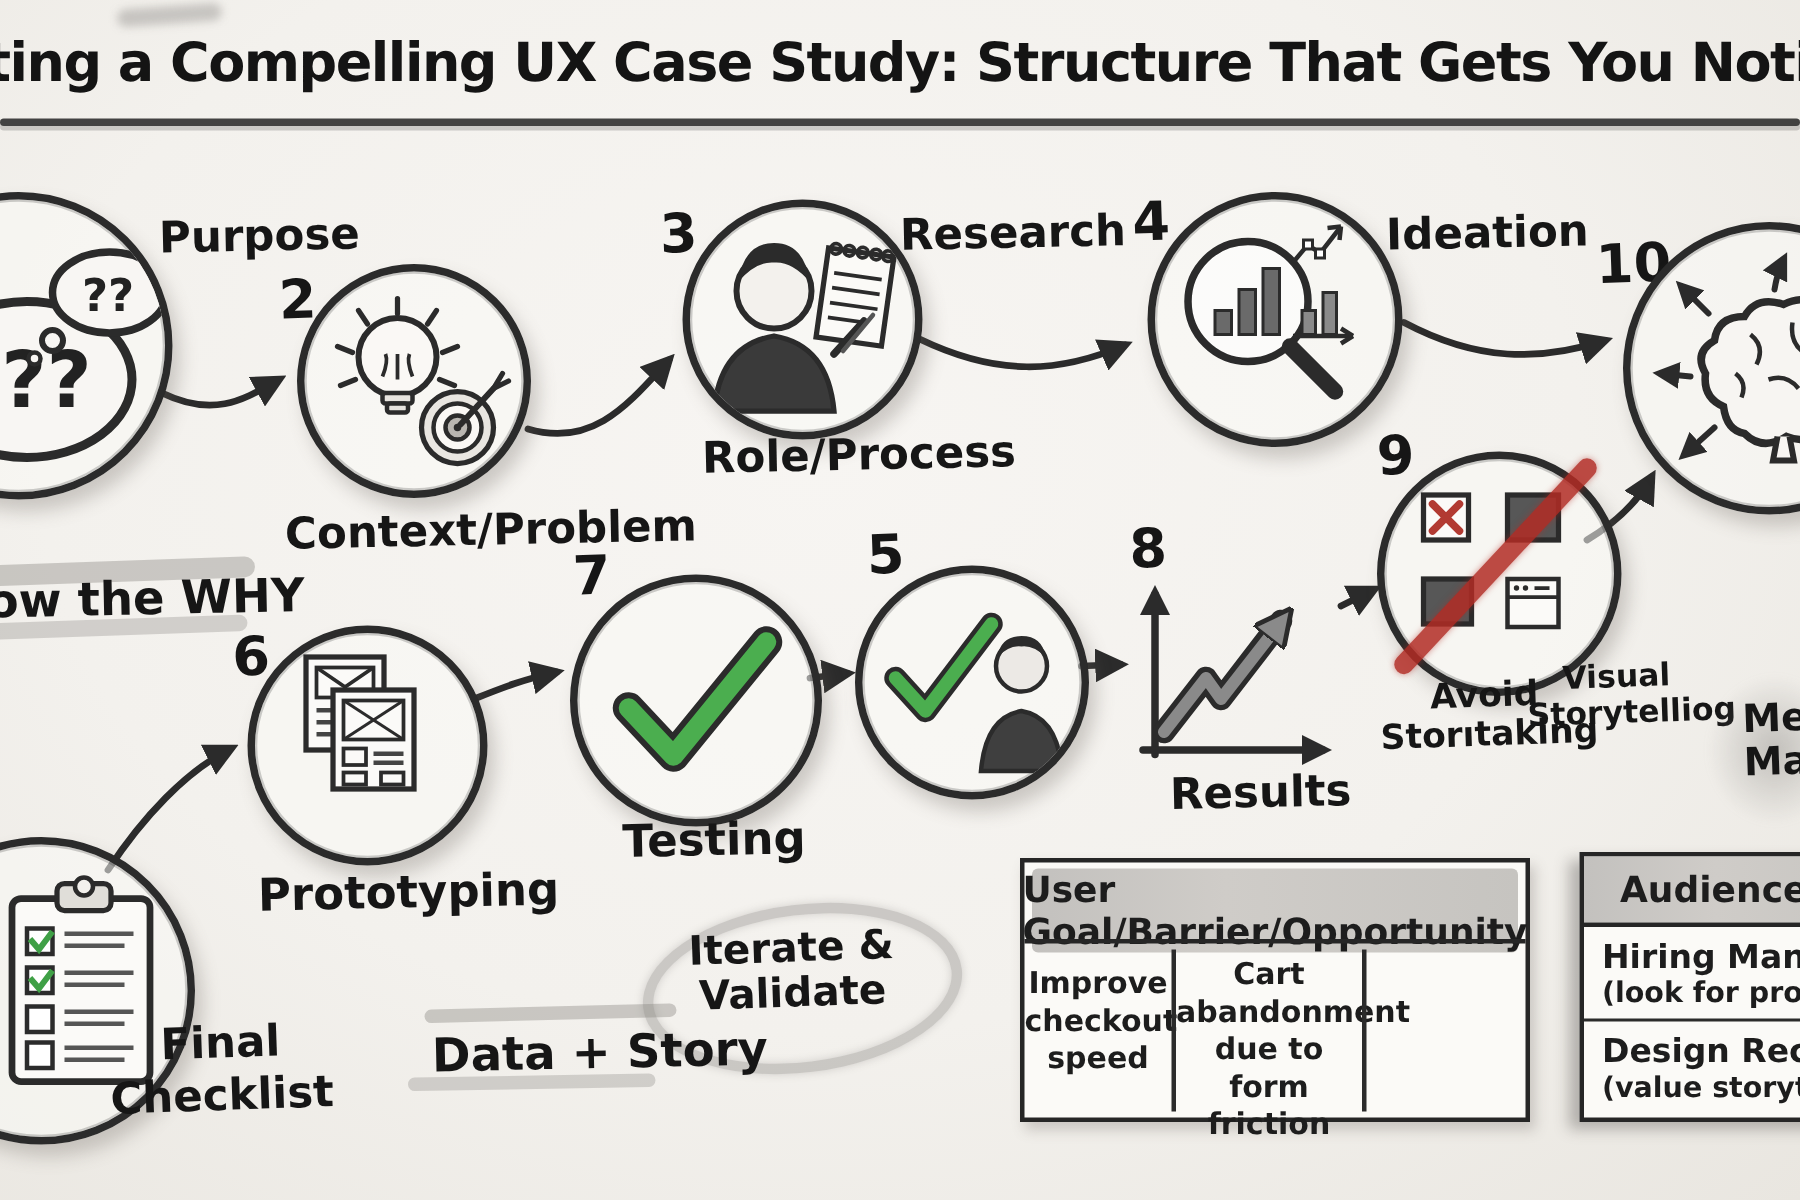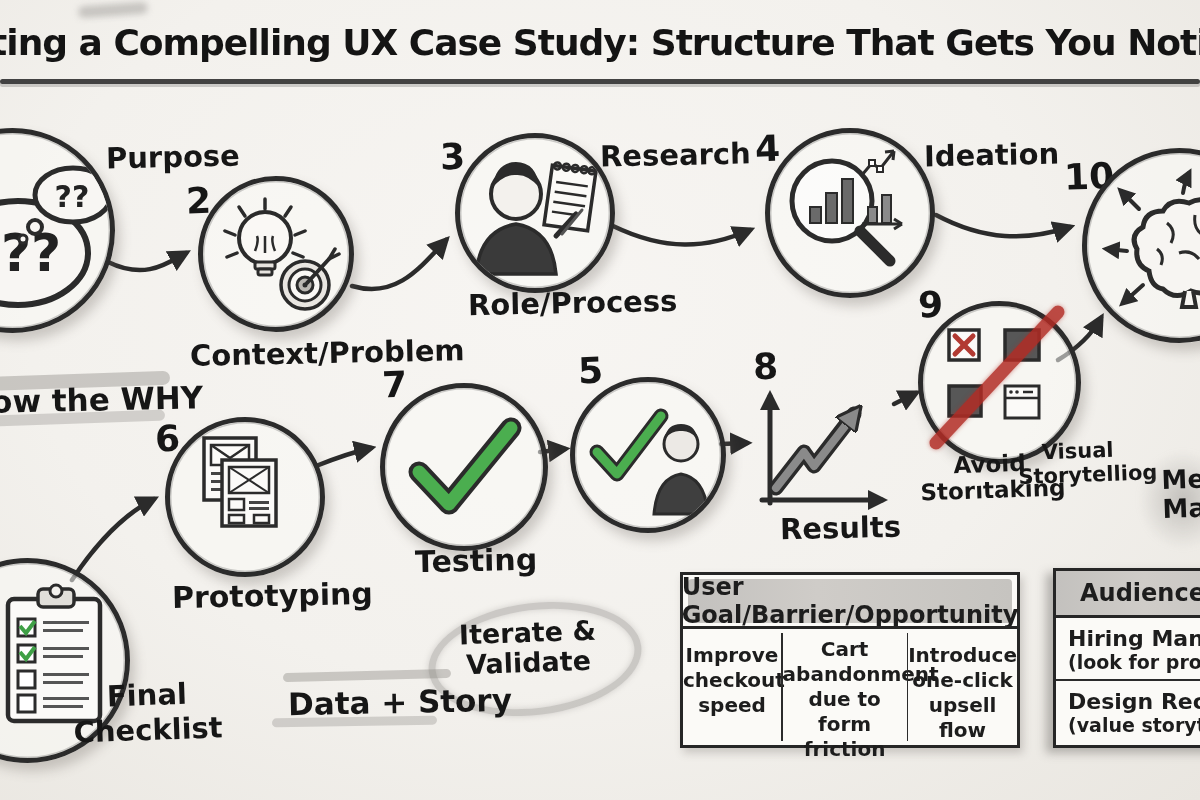--- a/index.html
+++ b/index.html
@@ -297,30 +297,29 @@
   <div class="hl" style="left:272px;top:717px;width:165px;height:9px;transform:rotate(-1deg);opacity:.8;"></div>
   <div class="lbl" style="left:288px;top:684px;font-size:31px;">Data + Story</div>
 
   <div class="smudge" style="left:1138px;top:450px;width:90px;height:100px;background:radial-gradient(rgba(140,138,134,.45), rgba(140,138,134,0) 70%);"></div>
   <div class="lbl2" style="left:1162px;top:464px;width:120px;font-size:26px;text-align:left;">
     <span>Metrics</span><br>
     <span>Matter</span>
   </div>
 
   <div class="sketchtable" style="left:680px;top:572px;width:334px;height:170px;">
-    <div class="thead" style="height:44px;justify-content:center;font-size:24px;margin:4px 5px 0 5px;border-radius:4px;border-bottom:none;">
+    <div class="thead" style="height:56px;justify-content:center;font-size:24px;margin:4px 5px 0 5px;border-radius:4px;border-bottom:none;">
       <span>User Goal/Barrier/Opportunity</span>
     </div>
     <div style="position:absolute;left:0;right:0;top:51px;height:3px;background:#262626;"></div>
     <div style="display:flex;position:absolute;top:54px;bottom:0;left:0;right:0;">
       <div style="width:98px;font-size:20px;font-weight:bold;text-align:center;padding-top:14px;line-height:1.25;">Improve checkout speed</div>
       <div style="width:3px;background:#2b2b2b;margin:4px 0;"></div>
       <div style="width:124px;font-size:20px;font-weight:bold;text-align:center;padding-top:8px;line-height:1.25;">Cart abandonment due to form friction</div>
       <div style="width:3px;background:#2b2b2b;margin:4px 0;"></div>
-      <div style="flex:1;font-size:20px;font-weight:bold;text-align:center;padding-top:14px;line-height:1.25;">Introduce one-click upsell flow</div>
     </div>
   </div>
 
   <div class="sketchtable" style="left:1053px;top:568px;width:220px;height:174px;box-shadow:-7px 5px 9px rgba(70,66,62,.35);">
     <div class="thead" style="height:44px;font-size:24px;padding-left:24px;">
       <span style="white-space:nowrap;">Audience Focus</span>
     </div>
     <div style="padding:8px 0 6px 12px;border-bottom:2.5px solid #2b2b2b;">
       <div style="font-size:22px;font-weight:bold;white-space:nowrap;">Hiring Managers</div>
       <div style="font-size:19px;font-weight:bold;white-space:nowrap;">(look for process)</div>

